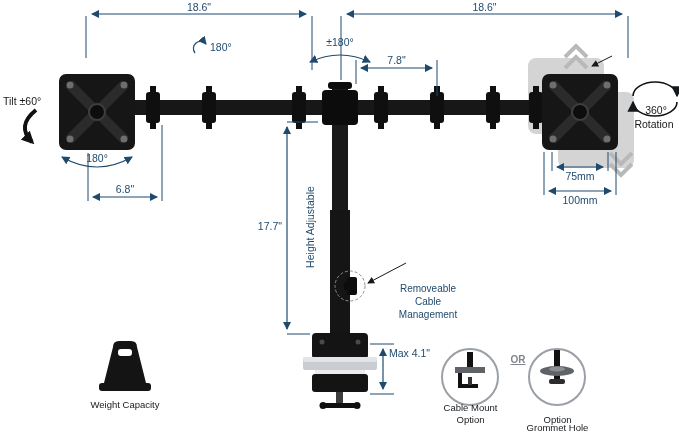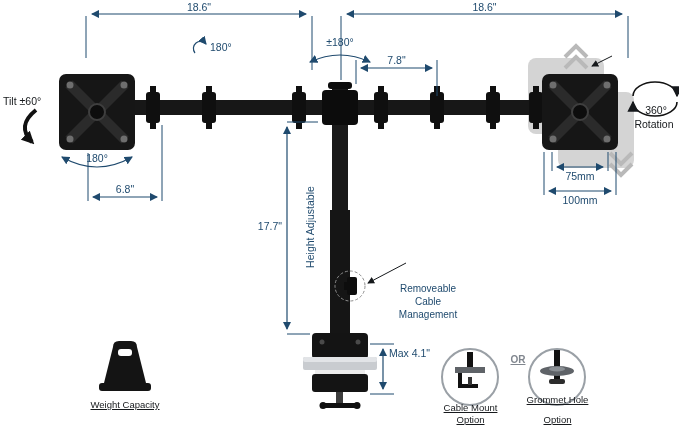--- a/index.html
+++ b/index.html
@@ -2,21 +2,21 @@
 <html><head>
 <meta charset="utf-8">
 <style>
   html,body{margin:0;padding:0;background:#fff;}
   .stage{position:relative;width:679px;height:441px;background:#ffffff;overflow:hidden;
          font-family:"Liberation Sans",sans-serif;}
   svg.draw{position:absolute;left:0;top:0;}
   .lbl{position:absolute;color:#1f4a6e;font-size:10.5px;line-height:12px;white-space:nowrap;}
   .c{text-align:center;}
   .blk{color:#16191c;}
-  .small{font-size:9.5px;line-height:11.5px;text-decoration:underline;}
+  .small{font-size:9.5px;line-height:11.5px;}
   .tiny{font-size:9.5px;line-height:12px;}
   .gray{color:#80868e;font-weight:700;font-size:10px;}
   .rot{transform:rotate(-90deg);}
 </style>
 </head>
 <body>
 
 <div class="stage">
 
   <svg class="draw" width="679" height="441" viewBox="0 0 679 441">
@@ -202,16 +202,16 @@
     <div>Cable</div>
     <div>Management</div>
   </div>
 
   <div class="lbl blk small c" style="left:75px;top:399px;width:100px;">Weight Capacity</div>
 
   <div class="lbl gray c" style="left:506px;top:354px;width:24px;text-decoration:underline;">OR</div>
 
   <div class="lbl blk small c" style="left:428px;top:402px;width:85px;">Cable Mount</div>
   <div class="lbl blk small c" style="left:428px;top:414px;width:85px;">Option</div>
-  <div class="lbl blk small c" style="left:515px;top:394px;width:85px;">Grommet Hole</div>
+  <div class="lbl blk small c" style="left:515px;top:422px;width:85px;">Grommet Hole</div>
   <div class="lbl blk small c" style="left:515px;top:414px;width:85px;">Option</div>
 
 </div>
 
 </body></html>

